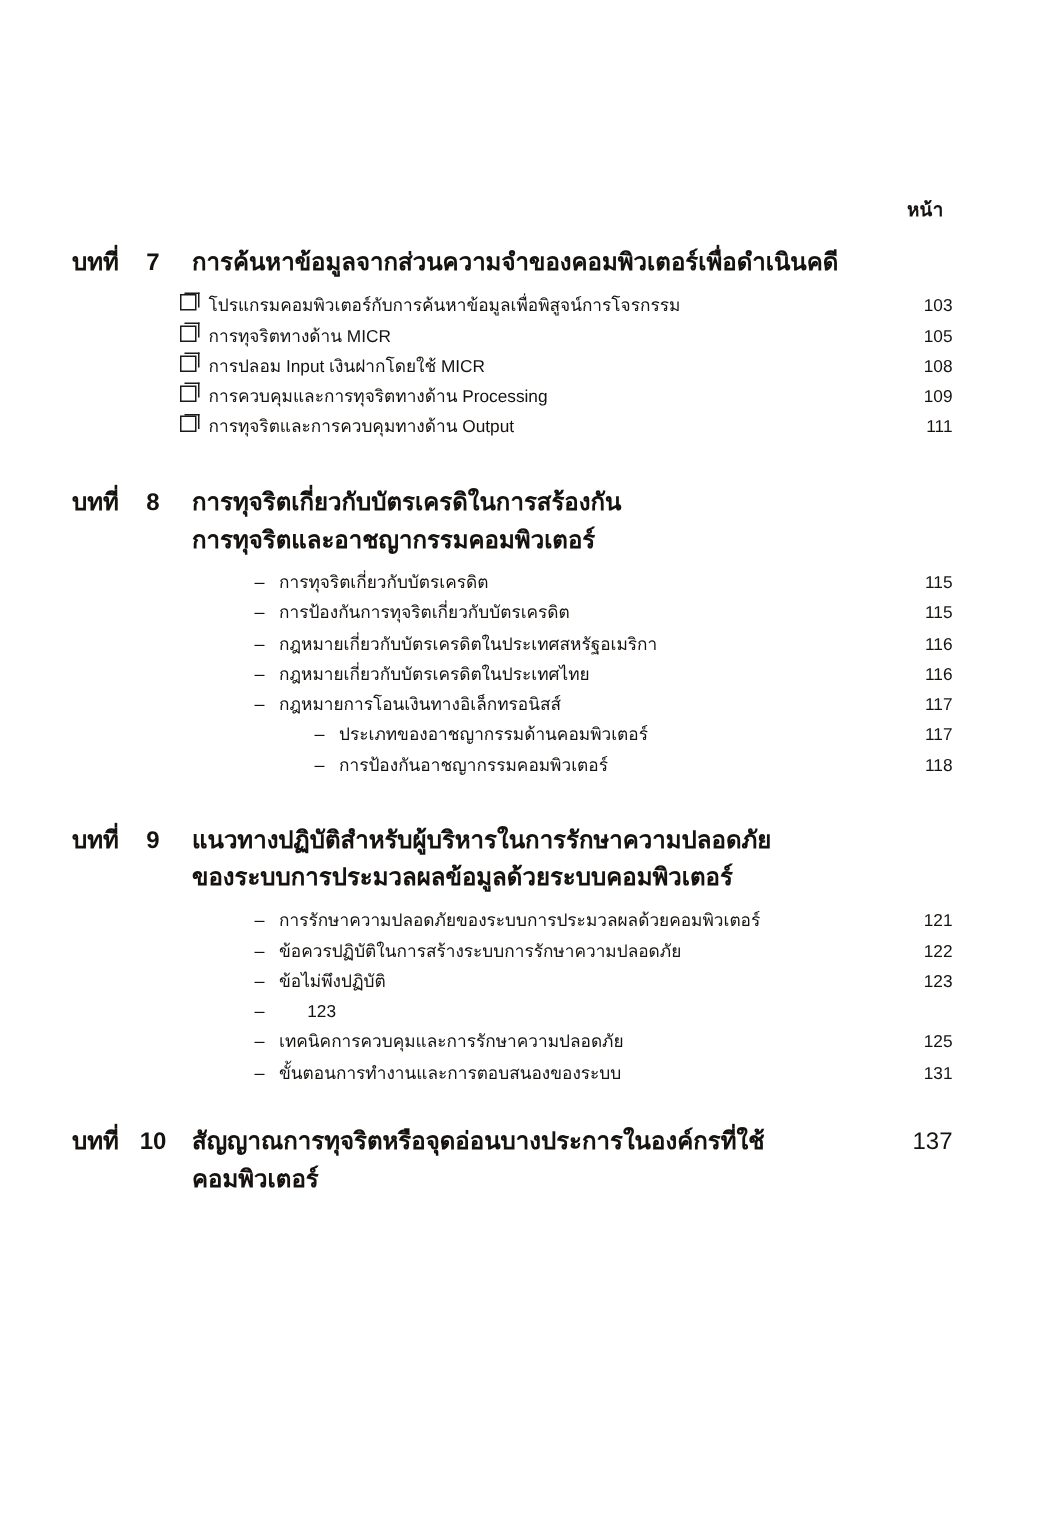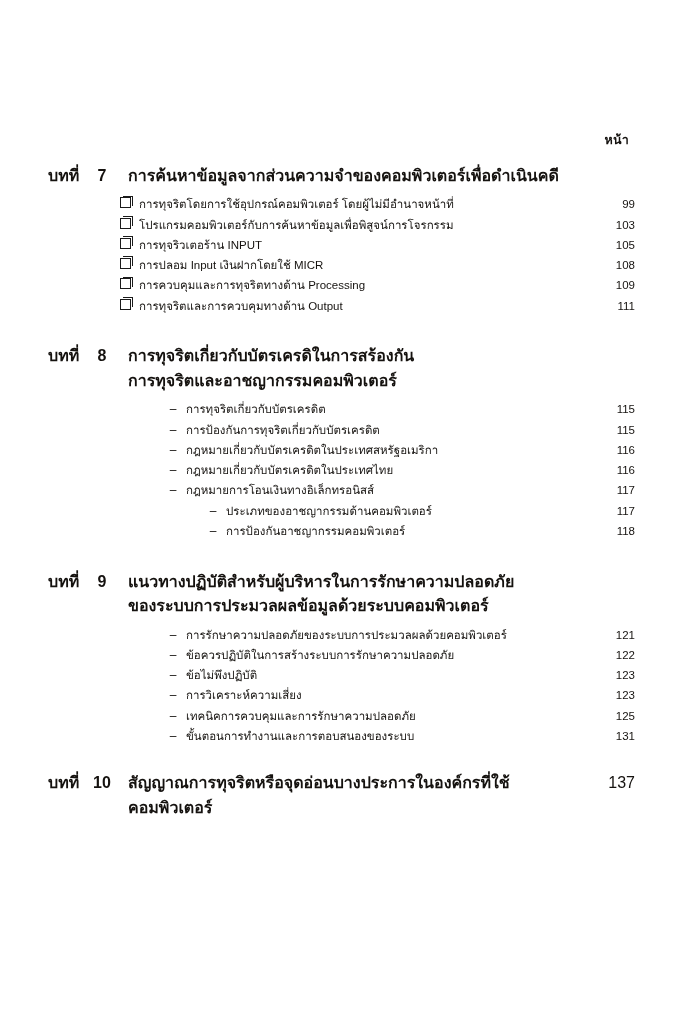--- a/index.html
+++ b/index.html
@@ -150,31 +150,26 @@
 
     <div class="chapter">
       <div class="chapter-head">
         <span class="chapter-label">บทที่</span>
         <span class="chapter-num">7</span>
         <span class="chapter-title">การค้นหาข้อมูลจากส่วนความจำของคอมพิวเตอร์เพื่อดำเนินคดี</span>
       </div>
 
       <div class="entry lvl-1">
         <span class="bullet"><span class="bullet-box"></span></span>
-        <span class="entry-text">การทุจริตโดยการใช้อุปกรณ์คอมพิวเตอร์ โดยผู้ไม่มีอำนาจหน้าที่</span>
-        <span class="entry-page">99</span>
-      </div>
-      <div class="entry lvl-1">
-        <span class="bullet"><span class="bullet-box"></span></span>
         <span class="entry-text">โปรแกรมคอมพิวเตอร์กับการค้นหาข้อมูลเพื่อพิสูจน์การโจรกรรม</span>
         <span class="entry-page">103</span>
       </div>
       <div class="entry lvl-1">
         <span class="bullet"><span class="bullet-box"></span></span>
-        <span class="entry-text">การทุจริวเตอร้าน  INPUT</span>
+        <span class="entry-text">การทุจริตทางด้าน  MICR</span>
         <span class="entry-page">105</span>
       </div>
       <div class="entry lvl-1">
         <span class="bullet"><span class="bullet-box"></span></span>
         <span class="entry-text">การปลอม Input เงินฝากโดยใช้ MICR</span>
         <span class="entry-page">108</span>
       </div>
       <div class="entry lvl-1">
         <span class="bullet"><span class="bullet-box"></span></span>
         <span class="entry-text">การควบคุมและการทุจริตทางด้าน  Processing</span>
@@ -254,21 +249,20 @@
         <span class="entry-text">ข้อควรปฏิบัติในการสร้างระบบการรักษาความปลอดภัย</span>
         <span class="entry-page">122</span>
       </div>
       <div class="entry lvl-2">
         <span class="bullet bullet-dash">–</span>
         <span class="entry-text">ข้อไม่พึงปฏิบัติ</span>
         <span class="entry-page">123</span>
       </div>
       <div class="entry lvl-2">
         <span class="bullet bullet-dash">–</span>
-        <span class="entry-text">การวิเคราะห์ความเสี่ยง</span>
         <span class="entry-page">123</span>
       </div>
       <div class="entry lvl-2">
         <span class="bullet bullet-dash">–</span>
         <span class="entry-text">เทคนิคการควบคุมและการรักษาความปลอดภัย</span>
         <span class="entry-page">125</span>
       </div>
       <div class="entry lvl-2">
         <span class="bullet bullet-dash">–</span>
         <span class="entry-text">ขั้นตอนการทำงานและการตอบสนองของระบบ</span>

